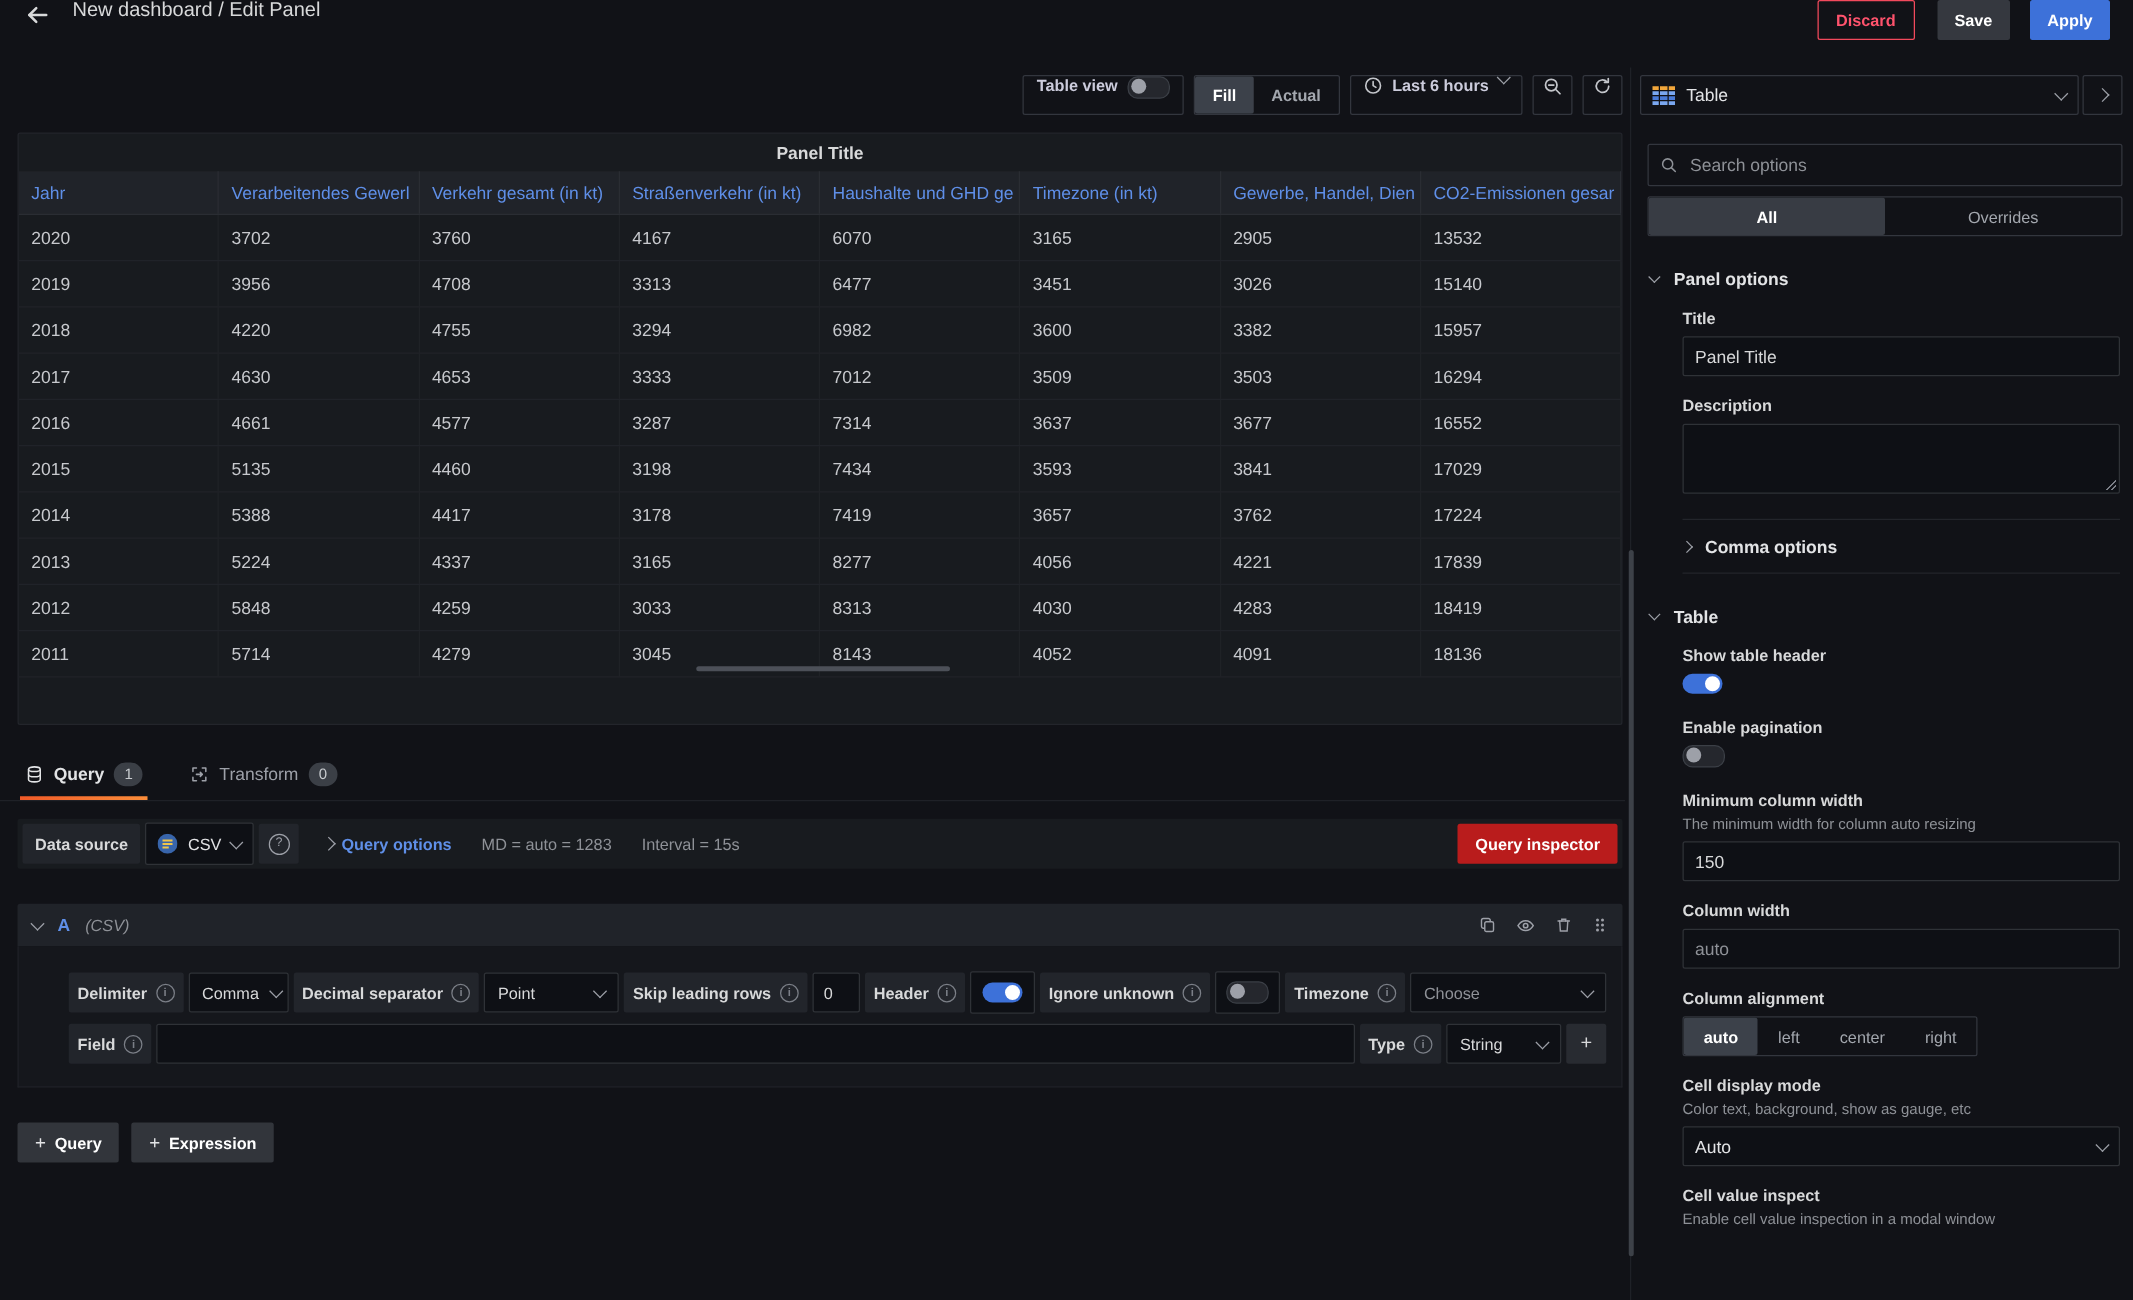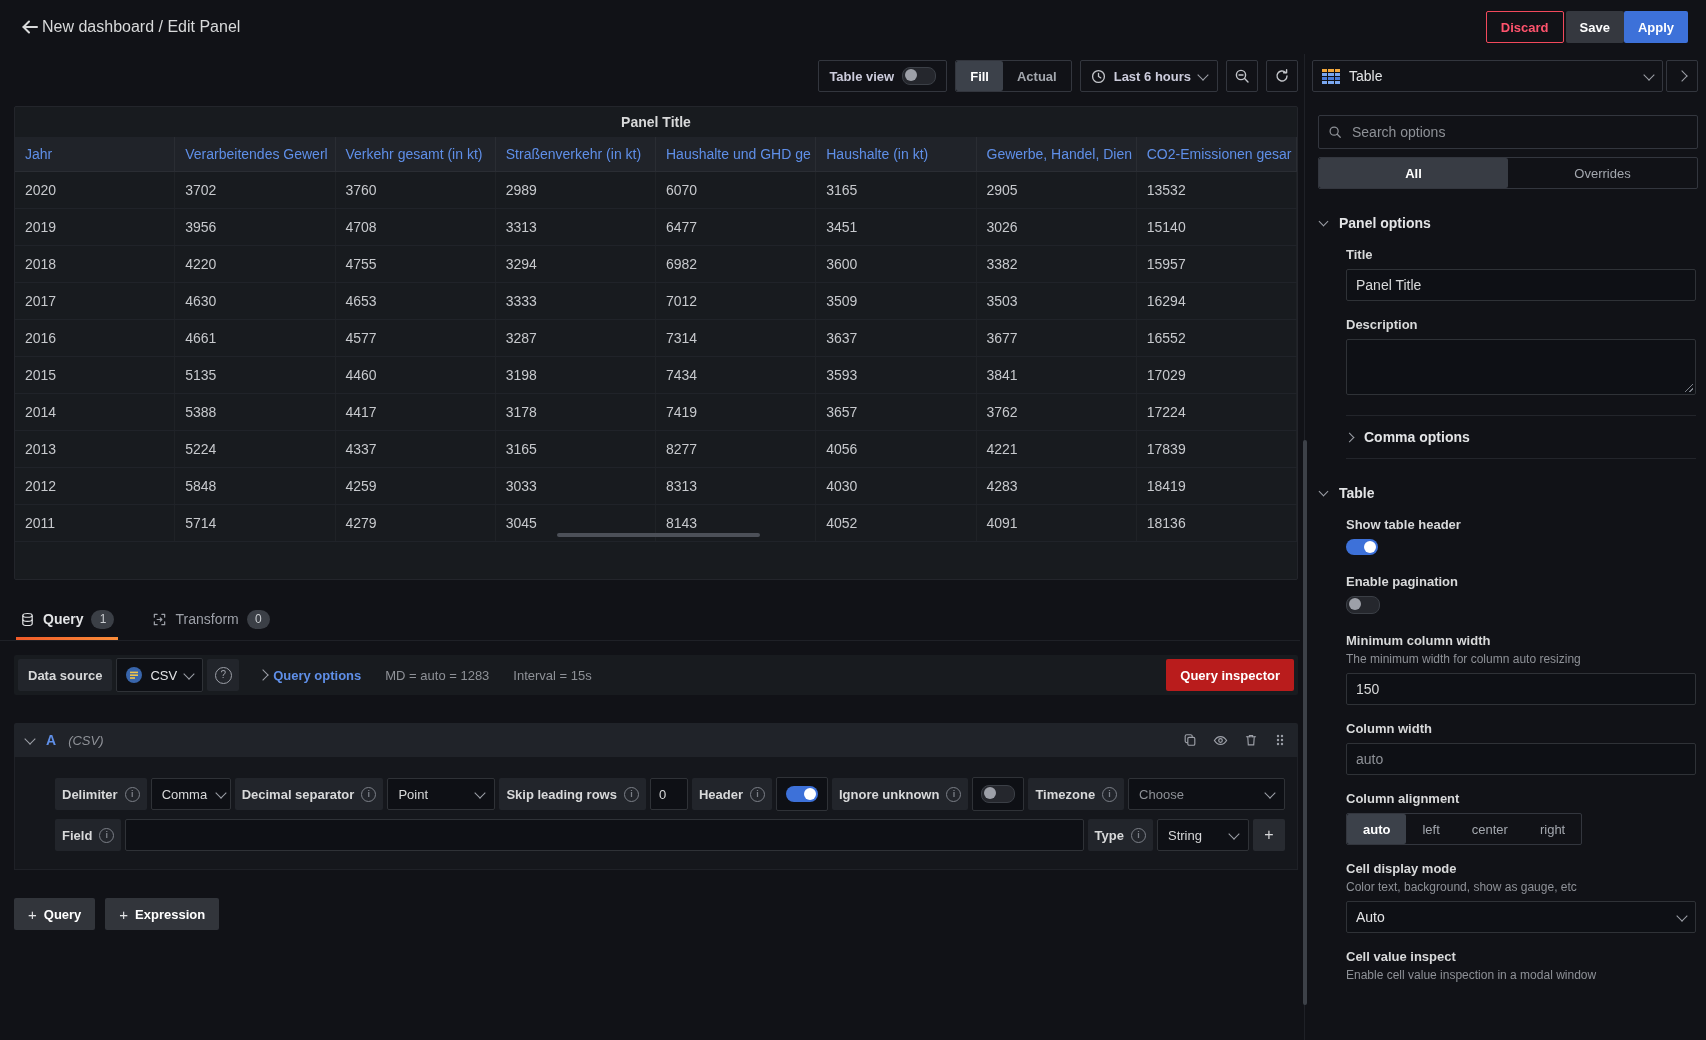--- a/index.html
+++ b/index.html
@@ -5,38 +5,38 @@
   html,body{margin:0;padding:0;}
   body{
     width:1706px;height:1040px;overflow:hidden;
     background:#111217;color:#ccccdc;
     font-family:"Liberation Sans",sans-serif;font-size:13px;
     -webkit-font-smoothing:antialiased;
   }
   .spacer{flex:1}
   svg{display:block}
   
-  .topbar{height:54px;display:flex;align-items:center;padding:0 18px;}
+  .topbar{height:54px;display:flex;align-items:flex-start;padding:0 18px;gap:16px;}
   .back-btn{width:24px;height:24px;display:flex;align-items:center;justify-content:center;color:#d8d9da;cursor:pointer}
   .page-title{font-size:16px;color:#d8d9da}
   .btn{height:32px;border:none;border-radius:2px;padding:0 14px;font-size:13px;font-weight:700;
        font-family:inherit;display:inline-flex;align-items:center;cursor:pointer;color:#fff;white-space:nowrap}
   .btn-discard{background:transparent;border:1px solid #f2495c;color:#ff536d;margin-right:2px}
   .btn-save{background:#35383f}
   .btn-apply{background:#3d71d9}
   
   .workspace{display:flex;height:986px;}
   .edit-area{width:1300px;display:flex;flex-direction:column;}
   .pane-divider{width:10px;position:relative;cursor:col-resize}
   .pane-divider::before{content:"";position:absolute;left:4px;top:0;bottom:0;width:1px;background:#1f2127}
   .v-thumb{position:absolute;left:3px;top:386px;width:4px;height:565px;background:#3d4148;border-radius:2px}
   .options-pane{flex:1;display:flex;flex-direction:column;padding:0 8px 0 2px;overflow:hidden}
   
   .toolbar{height:32px;margin:6px 2px 0 0;display:flex;justify-content:flex-end;gap:8px;align-items:center}
-  .tb-box{height:30px;border:1px solid #33363e;border-radius:2px;display:flex;align-items:center;
+  .tb-box{height:30px;border:1px solid #33363e;border-radius:2px;display:flex;
           padding:0 10px;gap:8px;color:#ccccdc;font-weight:700;cursor:pointer;background:transparent}
   .tb-box.sq{width:30px;padding:0;justify-content:center;color:#c3c5ca}
   .radio-group{display:inline-flex;height:30px;border:1px solid #33363e;border-radius:2px;background:#111217;overflow:hidden;align-items:stretch}
   .rg-item{padding:0 14px;display:flex;align-items:center;color:#a3a7ae;cursor:pointer;font-weight:700}
   .rg-item.active{background:#3c414a;color:#fff;border-radius:2px}
   
   .chev{display:inline-block;width:7px;height:7px;border-right:1.5px solid #9da0a8;border-bottom:1.5px solid #9da0a8;flex:none}
   .chev.down{transform:rotate(45deg);margin-top:-3px}
   .chev.right{transform:rotate(-45deg)}
   
@@ -201,30 +201,30 @@
       </div>
 
       <div class="panel">
         <div class="panel-title">Panel Title</div>
         <div class="tbl-header">
             <div class="th">Jahr</div>
             <div class="th">Verarbeitendes Gewerl</div>
             <div class="th">Verkehr gesamt (in kt)</div>
             <div class="th">Straßenverkehr (in kt)</div>
             <div class="th">Haushalte und GHD ge</div>
-            <div class="th">Haushalte (in kt)</div>
+            <div class="th">Timezone (in kt)</div>
             <div class="th">Gewerbe, Handel, Dien</div>
             <div class="th">CO2-Emissionen gesar</div>
           </div>
         <div class="tbl-body">
             <div class="tr">
               <div class="td">2020</div>
               <div class="td">3702</div>
               <div class="td">3760</div>
-              <div class="td">2989</div>
+              <div class="td">4167</div>
               <div class="td">6070</div>
               <div class="td">3165</div>
               <div class="td">2905</div>
               <div class="td">13532</div>
             </div>
             <div class="tr">
               <div class="td">2019</div>
               <div class="td">3956</div>
               <div class="td">4708</div>
               <div class="td">3313</div>

